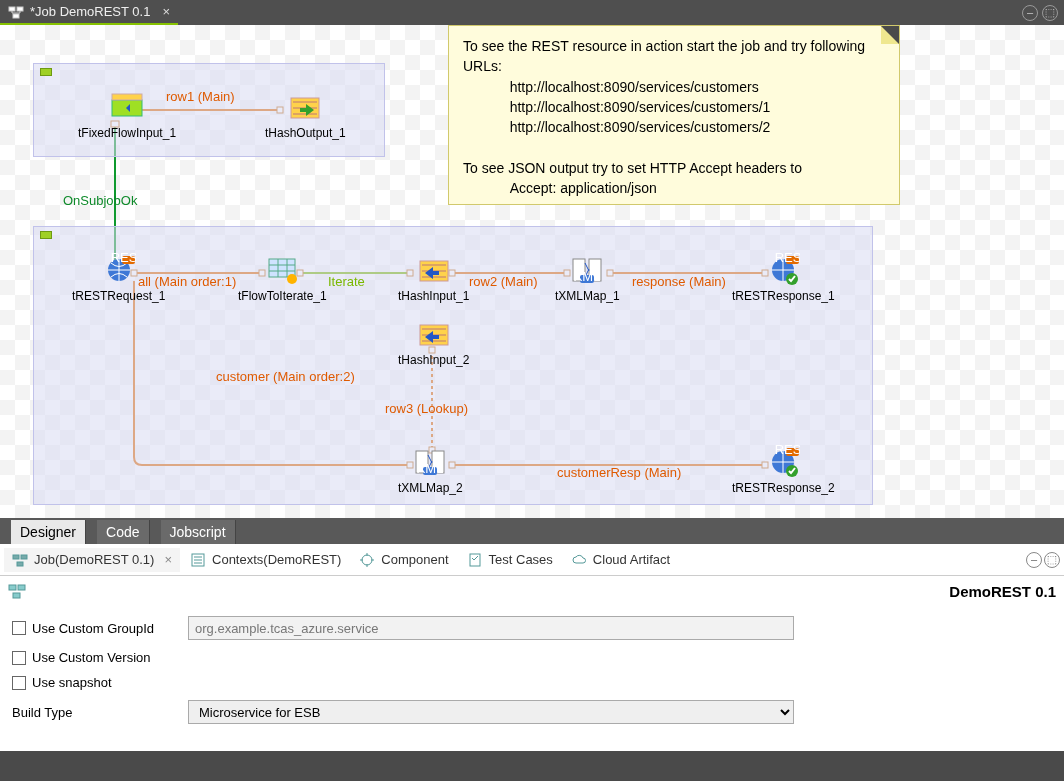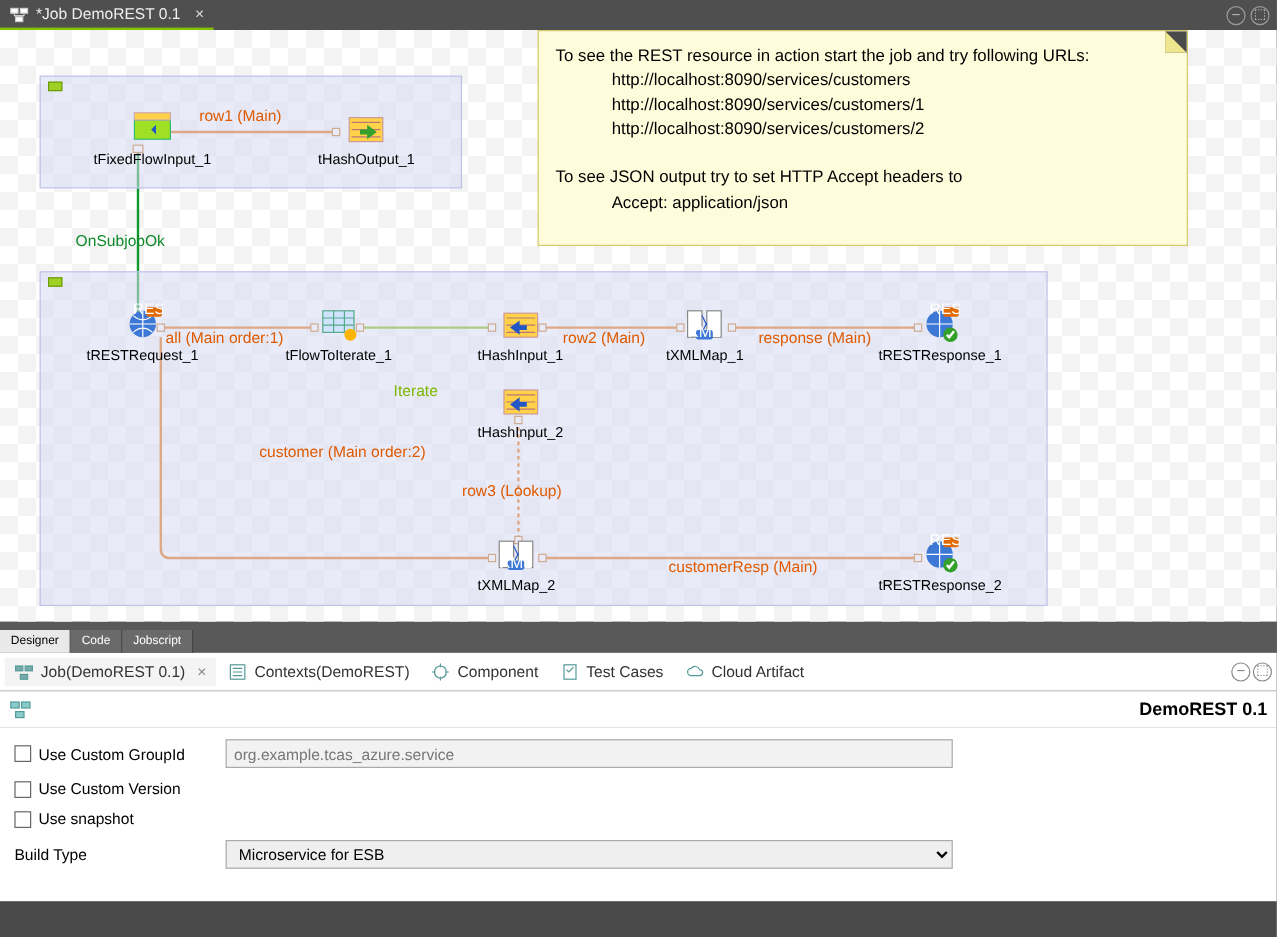--- a/index.html
+++ b/index.html
@@ -12,32 +12,32 @@
   .circ-btn { width: 16px; height: 16px; border: 1px solid #999; border-radius: 50%; display: flex; align-items: center; justify-content: center; color: #ccc; font-size: 11px; line-height: 1; cursor: pointer; }
 
   .canvas-area { position: relative; height: 493px; background: #fff; overflow: hidden;
     background-image:
       linear-gradient(45deg, #f3f3f3 25%, transparent 25%, transparent 75%, #f3f3f3 75%),
       linear-gradient(45deg, #f3f3f3 25%, transparent 25%, transparent 75%, #f3f3f3 75%);
     background-size: 30px 30px; background-position: 0 0, 15px 15px;
   }
   .subjob { position: absolute; border: 1px solid #c1c2ea; background: rgba(216,218,242,0.55); }
   .subjob-tag { position:absolute; left:6px; top:4px; width:12px; height:8px; background:#9fd024; border:1px solid #6e9a12;}
-  .note { position: absolute; left: 448px; top: 0; width: 542px; height: 180px; background: #fffcdc; border: 1px solid #d1c96c; padding: 10px 14px; color: #000; overflow: hidden;}
+  .note { position: absolute; left: 448px; top: 0; width: 452px; height: 180px; background: #fffcdc; border: 1px solid #d1c96c; padding: 10px 14px; color: #000; overflow: hidden;}
   .note .fold { position:absolute; right:0; top:0; width:0; height:0; border-left:18px solid #efe78f; border-top:18px solid #4a4a4a;}
   .note p { line-height: 1.45; white-space: pre-wrap; font-size: 14px;}
   .node { position: absolute; text-align: right; }
   .node-icon { width: 34px; height: 34px; margin: 0 auto; display:flex; align-items:center; justify-content:center; }
   .node-label { margin-top: 2px; font-size: 12px; color: #000; white-space: nowrap;}
   .flow-label { position: absolute; font-size: 13px; color: #df5a00; white-space: nowrap; }
   .flow-green { color: #0e8a2a; }
   .flow-lime { color: #7bb800; }
 
   .tabs-row { height: 26px; background: #595959; display: flex; align-items: flex-end; }
-  .dtab { padding: 4px 9px; background: #6a6a6a; color: #fff; border-right: 1px solid #444; cursor: pointer; font-size: 10px;}
+  .dtab { padding: 4px 9px; background: #6a6a6a; color: #fff; border-right: 1px solid #444; cursor: pointer; font-size: 14px; margin-left: 11px;}
   .dtab.active { background: #e9e9e9; color: #000; }
 
   .views-row { height: 32px; background: #fff; display: flex; align-items: center; gap: 2px; padding: 0 4px; border-bottom: 1px solid #ccc; }
   .view-item { display: flex; align-items: flex-start; gap: 6px; padding: 4px 8px; color: #333; cursor: pointer;}
   .view-item.active { background:#f4f4f4; }
   .view-item svg { width:16px; height:16px; }
   .view-close { color:#888; margin-left:4px; cursor:pointer;}
   .views-row .spacer { flex:1; }
 
   .subhead { height: 30px; background: #fff; display: flex; align-items: center; padding: 4px 8px; gap:8px;justify-content:space-between; }
@@ -251,21 +251,21 @@
           <circle cx="26" cy="26" r="6" fill="#33a02c"></circle>
           <path d="M23 26l2 2 4-5" stroke="#fff" fill="none" stroke-width="2"></path>
         </svg>
       </div>
     <div class="node-label">tRESTResponse_2</div>
   </div>
 
   <div class="flow-label" style="left:166px; top:64px;">row1 (Main)</div>
   <div class="flow-label flow-green" style="left:63px; top:168px;">OnSubjobOk</div>
   <div class="flow-label" style="left:138px; top:249px;">all (Main order:1)</div>
-  <div class="flow-label flow-lime" style="left:328px; top:249px;margin-top:44px;">Iterate</div>
+  <div class="flow-label flow-lime" style="left:328px; top:249px;">Iterate</div>
   <div class="flow-label" style="left:469px; top:249px;">row2 (Main)</div>
   <div class="flow-label" style="left:632px; top:249px;">response (Main)</div>
   <div class="flow-label" style="left:216px; top:344px;">customer (Main order:2)</div>
   <div class="flow-label" style="left:385px; top:376px;">row3 (Lookup)</div>
   <div class="flow-label" style="left:557px; top:440px;">customerResp (Main)</div>
 </div>
 
 <div class="tabs-row">
   <div class="dtab active">Designer</div>
   <div class="dtab">Code</div>

